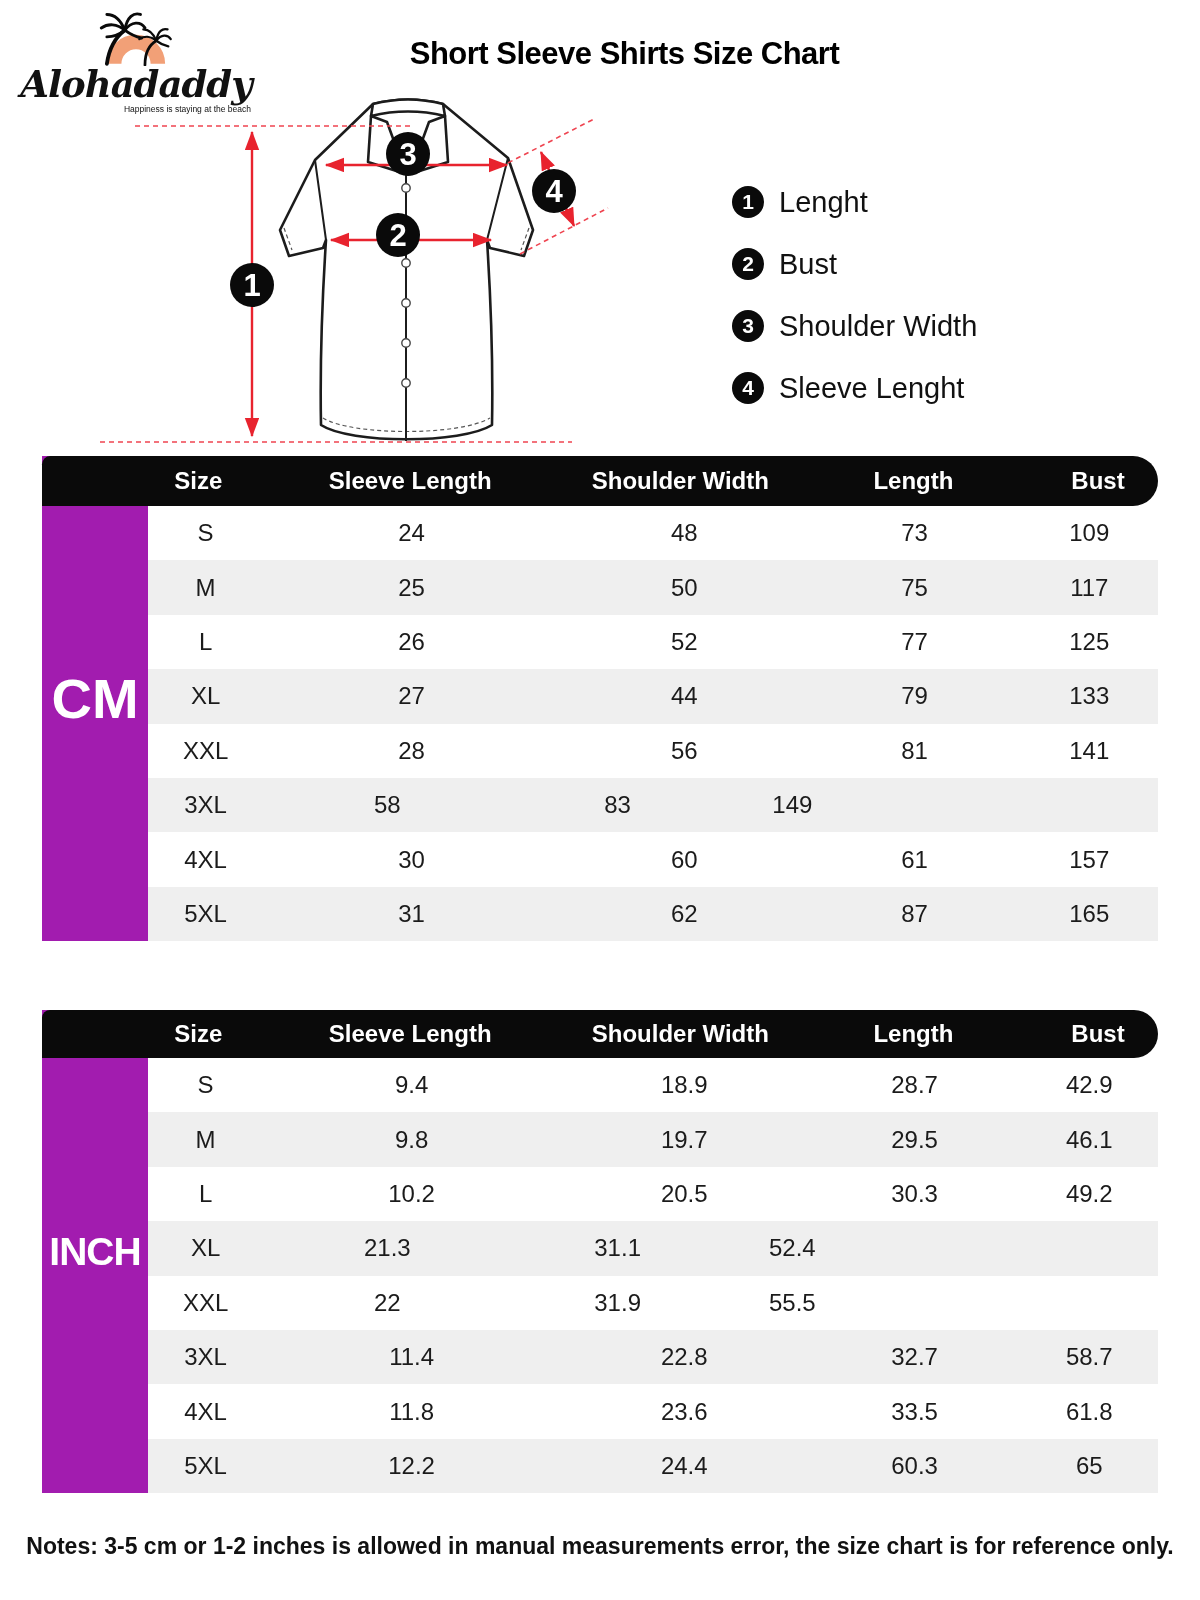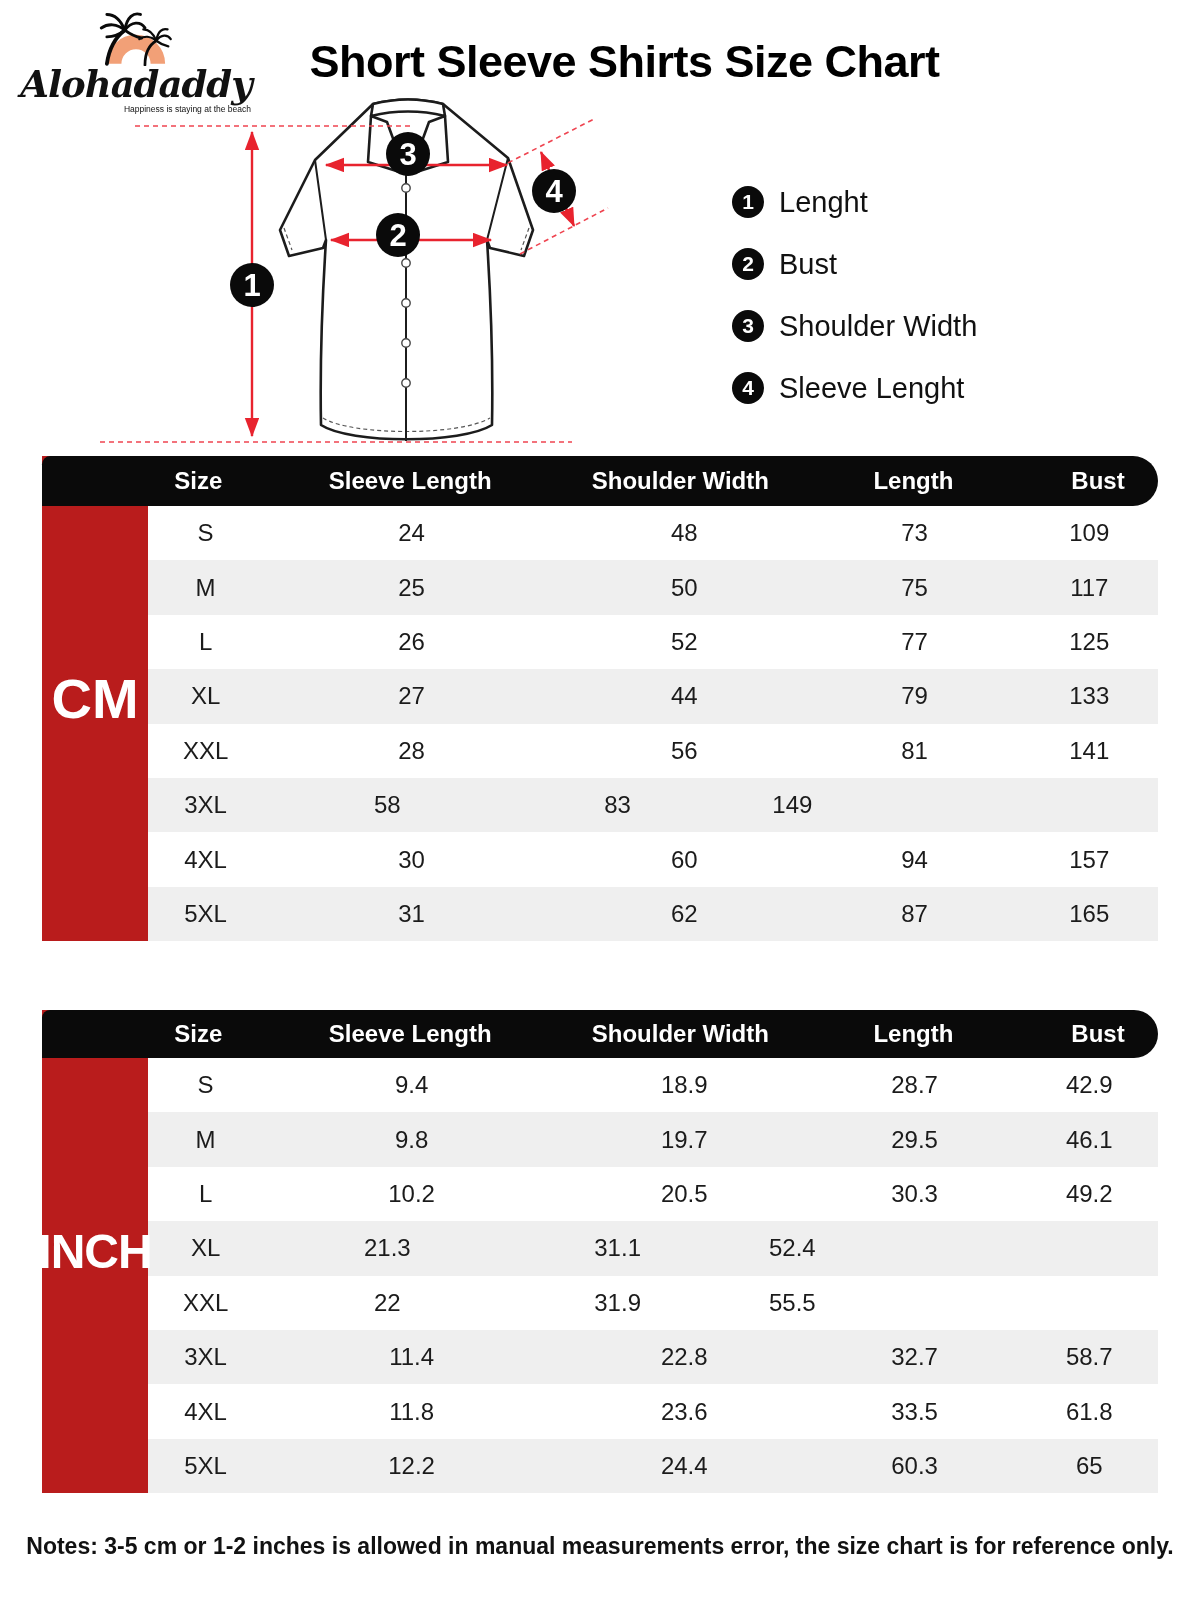--- a/index.html
+++ b/index.html
@@ -8,41 +8,41 @@
 
   
   .logo{position:absolute;left:17px;top:10px;width:238px;text-align:center;}
   .logo svg{display:block;margin:0 auto;}
   .brand-name{font-family:"DejaVu Serif", serif;font-style:italic;font-weight:bold;
               font-size:37px;letter-spacing:-1px;margin-top:-4px;color:#111;}
   .brand-tagline{font-size:8.5px;text-align:right;padding-right:4px;margin-top:-2px;color:#111;}
 
   
   .page-title{position:absolute;left:0;top:36px;width:1188px;padding-left:61px;box-sizing:border-box;
-              text-align:center;font-size:45px;font-weight:bold;letter-spacing:-0.5px;color:#000;}
+              text-align:center;font-size:31px;font-weight:bold;letter-spacing:-0.5px;color:#000;}
 
   
   .diagram{position:absolute;left:80px;top:92px;width:540px;height:360px;}
 
   
   .legend{position:absolute;left:732px;top:184px;}
   .legend-item{display:flex;align-items:center;height:36px;margin-bottom:26px;}
   .legend-num{width:32px;height:32px;border-radius:50%;background:#0a0a0a;color:#fff;
               display:flex;align-items:center;justify-content:center;
               font-size:21px;font-weight:bold;flex:0 0 32px;}
   .legend-label{font-size:29px;margin-left:15px;color:#111;}
 
   
   .size-table{position:absolute;left:42px;width:1116px;background:#fff;}
   .size-table.cm{top:456px;height:485px;}
   .size-table.inch{top:1010px;height:483px;}
-  .unit-band{position:absolute;left:0;top:0;bottom:0;width:106px;background:#b91c1c;color:#fff;
+  .unit-band{position:absolute;left:0;top:0;bottom:0;width:106px;background:#a21caf;color:#fff;
              display:flex;align-items:center;justify-content:center;font-weight:bold;}
   .cm .unit-band{font-size:56px;}
-  .inch .unit-band{font-size:48px;letter-spacing:-1px;}
+  .inch .unit-band{font-size:39px;letter-spacing:-1px;}
   .thead{position:relative;height:50px;background:#0a0a0a;border-radius:10px 30px 30px 0;
          display:flex;align-items:center;box-sizing:border-box;padding-left:106px;gap:32px;}
   .inch .thead{height:48px;}
   .hcell{color:#fff;font-weight:bold;font-size:24px;text-align:center;}
   .tbody{margin-left:106px;}
   .trow{display:flex;align-items:center;height:54.4px;background:#fff;}
   .trow.alt{background:#efefef;}
   .tcell{font-size:24px;color:#1b1b1b;text-align:center;}
   .c0{width:11.4%;} .c1{width:29.4%;} .c2{width:24.6%;} .c3{width:21%;} .c4{width:13.6%;}
 
@@ -219,21 +219,21 @@
         <div class="trow alt">
           <div class="tcell c0">3XL</div>
           <div class="tcell c2">58</div>
           <div class="tcell c3">83</div>
           <div class="tcell c4">149</div>
         </div>
         <div class="trow">
           <div class="tcell c0">4XL</div>
           <div class="tcell c1">30</div>
           <div class="tcell c2">60</div>
-          <div class="tcell c3">94</div>
+          <div class="tcell c3">61</div>
           <div class="tcell c4">157</div>
         </div>
         <div class="trow alt">
           <div class="tcell c0">5XL</div>
           <div class="tcell c1">31</div>
           <div class="tcell c2">62</div>
           <div class="tcell c3">87</div>
           <div class="tcell c4">165</div>
         </div>
       </div>

